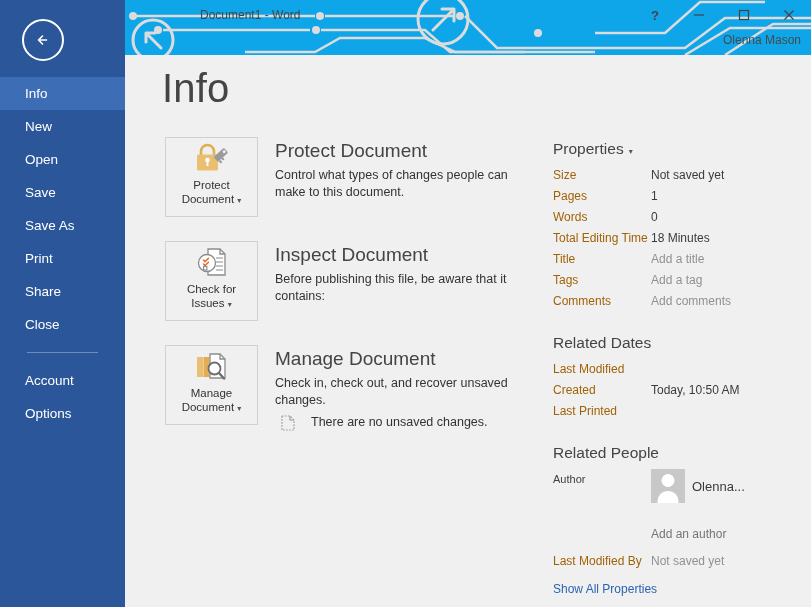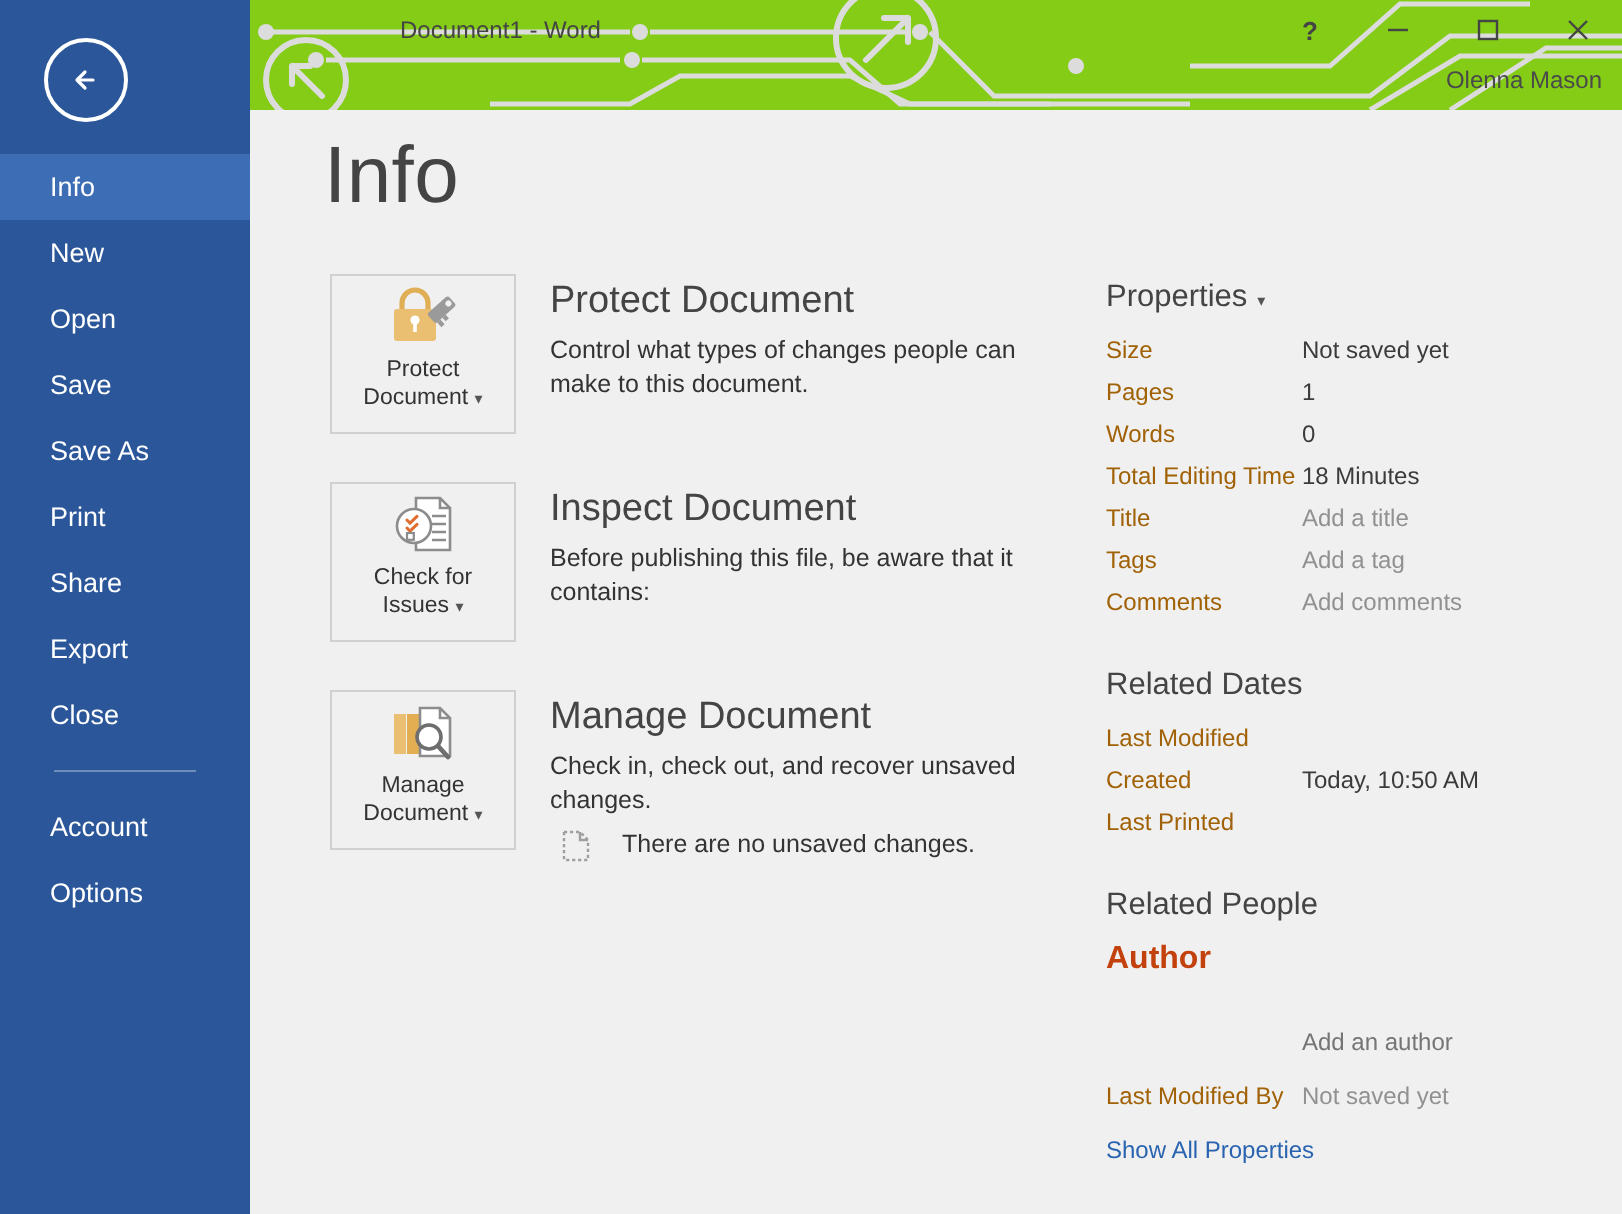--- a/index.html
+++ b/index.html
@@ -7,21 +7,21 @@
     width: 811px; height: 607px;
     overflow: hidden;
     font-family: "Liberation Sans", sans-serif;
     background: #F0F0F0;
   }
   #root { position: relative; width: 811px; height: 607px; }
 
   
   .titlebar {
     position: absolute; left: 125px; top: 0; right: 0; height: 55px;
-    background: #84cc16; overflow: hidden;
+    background: #0ea5e9; overflow: hidden;
   }
   .tb-deco { position: absolute; inset: 0; pointer-events: none; }
   .tb-title {
     position: absolute; left: 75px; top: 8px;
     font-size: 12px; color: #444; white-space: nowrap;
   }
   .winbtns {
     position: absolute; right: 0; top: 0; height: 30px;
     display: flex; align-items: center;
   }
@@ -107,21 +107,21 @@
   }
   .sec-h .caret { margin-left: 5px; }
   .prow {
     display: flex; font-size: 12px; line-height: 21px; min-height: 21px;
   }
   .pkey { width: 98px; flex: 0 0 98px; color: #a16207; }
   .pval { color: #3b3b3b; }
   .pval.muted { color: #919191; }
   .sec-gap { height: 22px; }
   .author-row { display: flex; margin-top: 2px; }
-  .author-key { width: 98px; flex: 0 0 98px; font-size: 16px; color: #c2410c; line-height: 21px; font-weight: bold; }
+  .author-key { width: 98px; flex: 0 0 98px; font-size: 11px; color: #404040; line-height: 21px; }
   .avatar-wrap { display: flex; align-items: center; }
   .avatar { width: 34px; height: 34px; background: #C8C8C8; position: relative; overflow: hidden; }
   .avatar .head { position: absolute; left: 50%; top: 5px; transform: translateX(-50%); width: 13px; height: 13px; border-radius: 50%; background: #fff; }
   .avatar .body { position: absolute; left: 50%; bottom: -3px; transform: translateX(-50%); width: 21px; height: 15px; border-radius: 10px 10px 0 0; background: #fff; }
   .author-name { margin-left: 7px; font-size: 13px; color: #3b3b3b; }
   .addauthor { margin-left: 98px; margin-top: 24px; font-size: 12px; color: #757575; }
   .linkrow { margin-top: 7px; }
   .link { font-size: 12px; color: #2A64B0; }
 </style>
 </head>
@@ -205,23 +205,20 @@
       <div class="navitem">
           <span>Save As</span>
         </div>
       <div class="navitem">
           <span>Print</span>
         </div>
       <div class="navitem">
           <span>Share</span>
         </div>
       <div class="navitem">
-          <span>Export</span>
-        </div>
-      <div class="navitem">
           <span>Close</span>
         </div>
       <div class="navsep"></div>
       <div class="navitem">
           <span>Account</span>
         </div>
       <div class="navitem">
           <span>Options</span>
         </div>
     </div>
@@ -382,20 +379,27 @@
     </div>
 
     <div class="sec-gap"></div>
 
     <div class="sec-h">
       <span>Related People</span>
     </div>
 
     <div class="author-row">
       <span class="author-key">Author</span>
+      <span class="avatar-wrap">
+        <span class="avatar">
+          <span class="head"></span>
+          <span class="body"></span>
+        </span>
+        <span class="author-name">Olenna...</span>
+      </span>
     </div>
 
     <div class="addauthor">Add an author</div>
 
     <div class="prow" style="margin-top:10px">
       <span class="pkey">Last Modified By</span>
       <span class="pval muted">Not saved yet</span>
     </div>
 
     <div class="linkrow">

